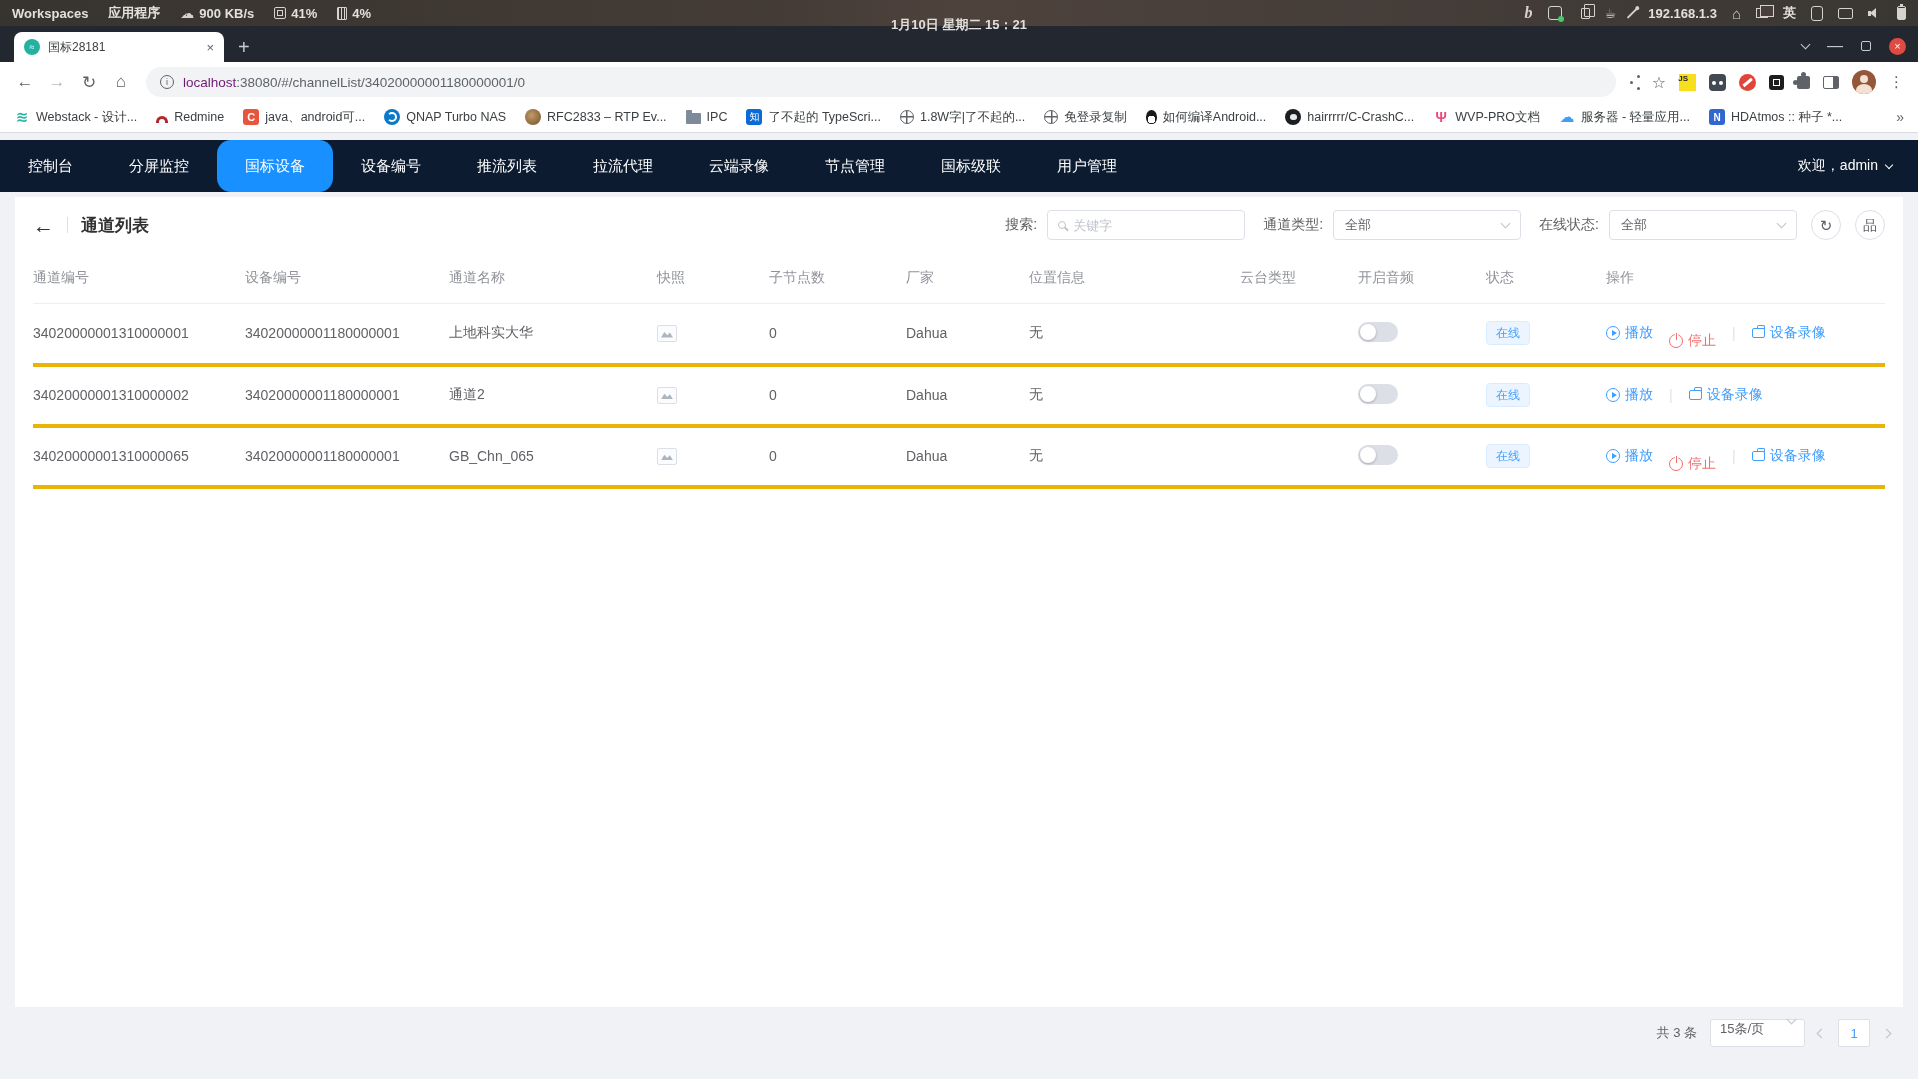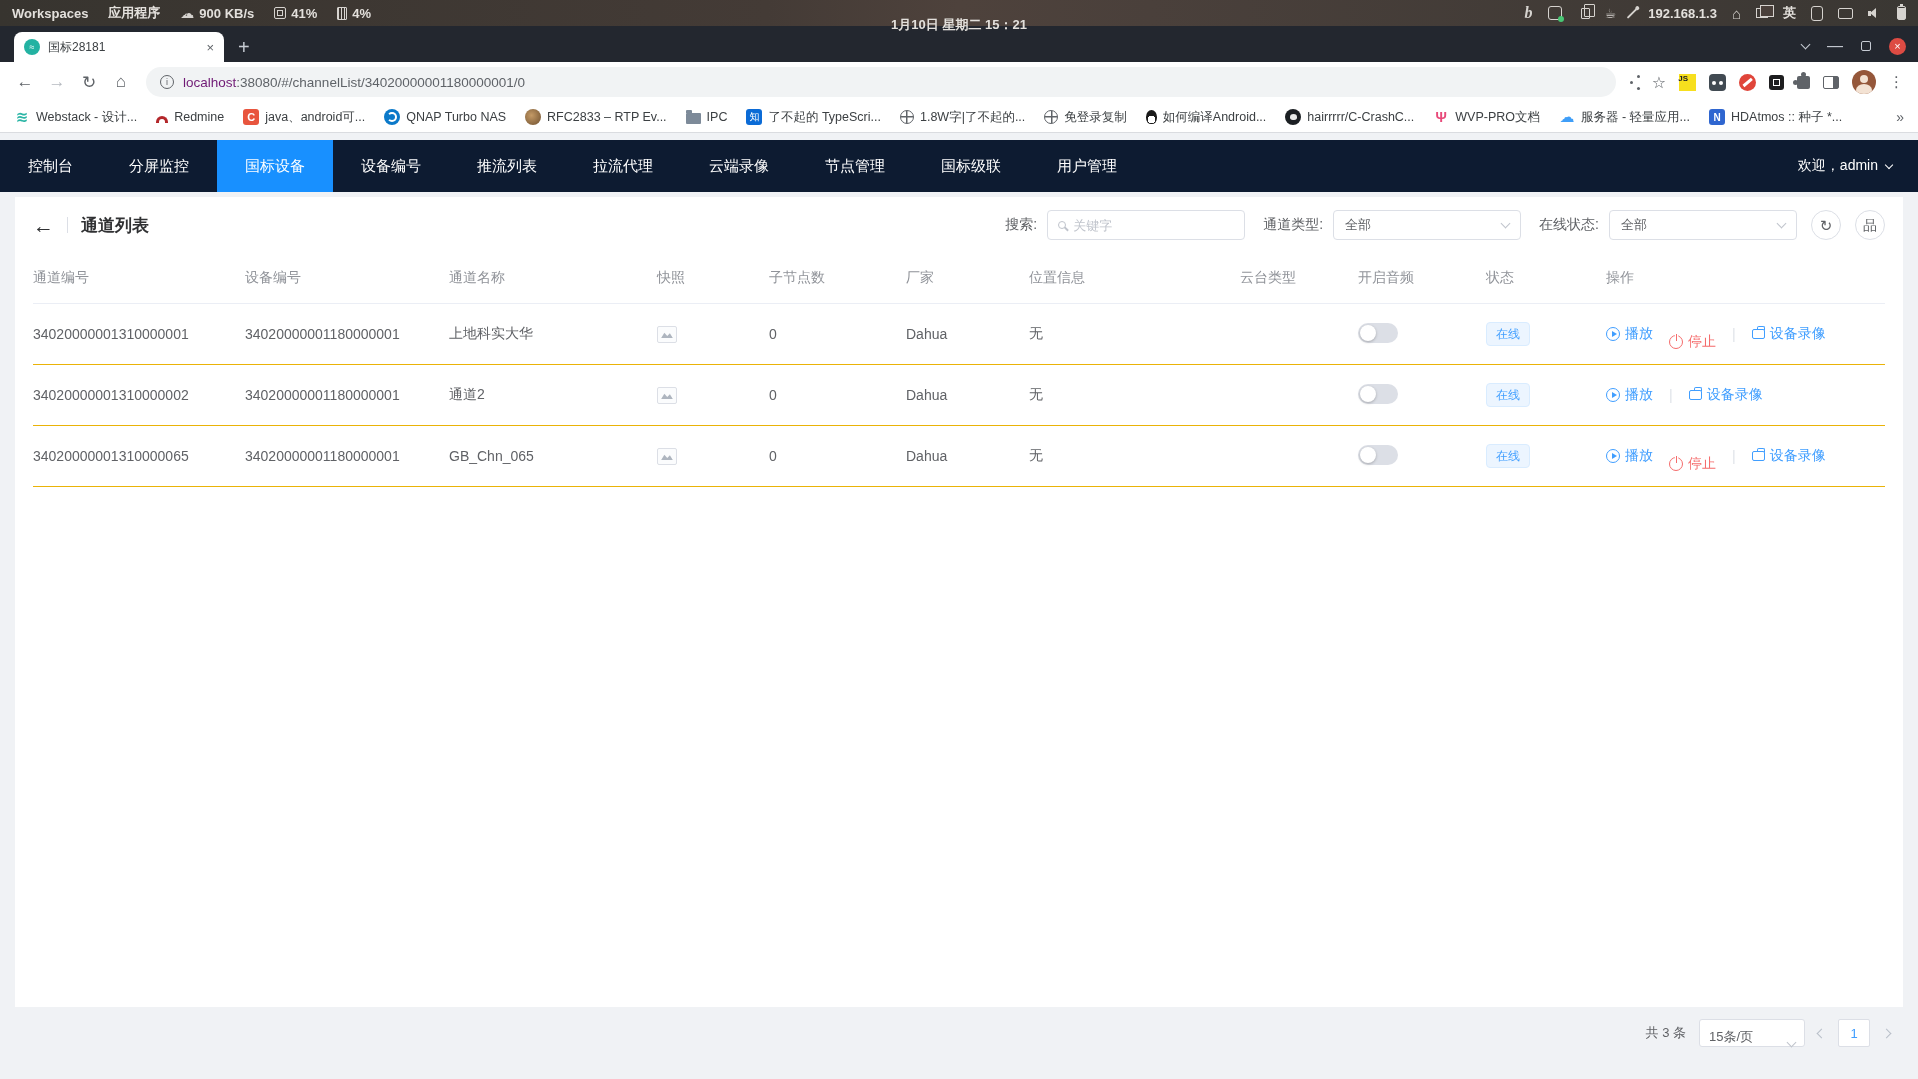--- a/index.html
+++ b/index.html
@@ -98,21 +98,21 @@
   .github-icon::after{content:"";width:7px;height:6px;border-radius:50% 50% 40% 40%;background:#fff;opacity:.9;}
   .wvp-icon{color:#e84a7a;font-weight:bold;font-size:14px;}
   .cloud-icon{color:#3f9ef8;font-size:15px;}
   .n-icon{background:#2f66d0;border-radius:3px;color:#fff;font-weight:bold;font-size:10px;}
   .bm-overflow{margin-left:auto;color:#5f6368;font-size:14px;}
 
   
   .webpage{height:945px;background:#f0f2f5;padding-top:7px;}
   .navbar{height:52px;background:#0d1b31;display:flex;align-items:stretch;color:#fff;}
   .nav-item{display:flex;align-items:center;padding:0 28px;font-size:15px;cursor:pointer;}
-  .nav-item.active{background:#1890ff;}
+  .nav-item.active{background:#1890ff;border-radius:14px;}
   .welcome{margin-left:auto;display:flex;align-items:center;gap:8px;padding-right:26px;font-size:14px;}
   .chev-wh{width:6px;height:6px;border-right:1.2px solid #fff;border-bottom:1.2px solid #fff;transform:rotate(45deg);margin-top:-3px;}
 
   .content{margin:5px 15px 0;background:#fff;height:810px;padding:0 18px;}
   .page-header{height:56px;display:flex;align-items:center;}
   .back-arrow{font-size:21px;color:#303133;line-height:1;}
   .hdr-divider{width:1px;height:16px;background:#dcdfe6;margin:0 13px;}
   .page-title{font-size:17px;font-weight:bold;color:#303133;}
   .hdr-controls{margin-left:auto;display:flex;align-items:center;gap:10px;}
   .ctl-label{font-size:14px;color:#606266;margin-left:8px;}
@@ -123,42 +123,42 @@
   .search-box input::placeholder{color:#c0c4cc;}
   .select{width:188px;height:30px;border:1px solid #dcdfe6;border-radius:4px;background:#fff;display:flex;align-items:center;justify-content:space-between;padding:0 11px;font-size:13px;color:#606266;gap:32px;}
   .chev-gr{width:7px;height:7px;border-right:1.3px solid #c0c4cc;border-bottom:1.3px solid #c0c4cc;transform:rotate(45deg);margin-top:-4px;}
   .circle-btn{width:30px;height:30px;border:1px solid #dcdfe6;border-radius:50%;background:#fff;display:flex;align-items:center;justify-content:center;color:#606266;margin-left:4px;}
   .refresh-glyph{font-size:15px;line-height:1;}
   .tree-glyph{font-size:14px;line-height:1;}
 
   
   table{width:100%;border-collapse:collapse;table-layout:fixed;}
   th{font-size:14px;color:#909399;font-weight:normal;text-align:left;padding:16px 0;border-bottom:1px solid #ebeef5;}
-  td{font-size:14px;color:#606266;height:61px;border-bottom:1px solid #eab308;vertical-align:middle;}
+  td{font-size:14px;color:#606266;height:61px;border-bottom:4px solid #eab308;vertical-align:middle;}
   .snapshot{width:20px;height:17px;border:1px solid #dcdfe6;border-radius:2px;background:#fbfcfd;display:inline-flex;align-items:center;justify-content:center;}
   .pic-icon{width:12px;height:8px;background:#aeb5bf;clip-path:polygon(0 100%,28% 30%,52% 72%,74% 38%,100% 100%);}
   .toggle{width:40px;height:20px;border-radius:10px;background:#dcdfe6;position:relative;display:inline-block;}
   .toggle::after{content:"";position:absolute;left:2px;top:2px;width:16px;height:16px;border-radius:50%;background:#fff;box-shadow:0 1px 3px rgba(0,0,0,.25);}
   .tag{display:inline-block;padding:0 9px;height:24px;line-height:22px;font-size:12px;color:#409eff;background:#ecf5ff;border:1px solid #d9ecff;border-radius:4px;}
   .actions{display:flex;align-items:center;gap:16px;}
   .action{display:flex;align-items:center;gap:5px;cursor:pointer;text-decoration:none;font-size:14px;}
   .action.play,.action.record{color:#409eff;}
   .action.stop{color:#f56c6c;margin-top:15px;}
   .act-sep{color:#dfe3e8;}
   .ic-play{width:14px;height:14px;border:1px solid currentColor;border-radius:50%;position:relative;flex:none;}
   .ic-play::after{content:"";position:absolute;left:4.5px;top:3px;border-left:5px solid currentColor;border-top:3px solid transparent;border-bottom:3px solid transparent;}
   .ic-stop{width:14px;height:14px;border:1px solid currentColor;border-radius:50%;position:relative;flex:none;}
   .ic-stop::after{content:"";position:absolute;left:5.5px;top:-2px;width:1.6px;height:7px;background:currentColor;box-shadow:0 0 0 1.2px #fff;}
   .ic-record{width:13px;height:10px;border:1px solid currentColor;border-radius:2px;position:relative;flex:none;}
   .ic-record::before{content:"";position:absolute;right:-1px;top:-4px;width:6px;height:3px;border:1px solid currentColor;border-bottom:none;border-radius:2px 2px 0 0;}
 
   
   .pagination{height:40px;display:flex;align-items:center;justify-content:flex-end;gap:13px;padding-right:28px;margin-top:6px;}
   .pg-total{font-size:13px;color:#606266;}
-  .size-select{width:106px;height:28px;border:1px solid #dcdfe6;border-radius:3px;background:#fff;display:flex;align-items:flex-end;justify-content:space-between;padding:0 9px;font-size:13px;color:#606266;}
+  .size-select{width:95px;height:28px;border:1px solid #dcdfe6;border-radius:3px;background:#fff;display:flex;align-items:flex-start;justify-content:space-between;padding:0 9px;font-size:13px;color:#606266;}
   .chev-l{width:7px;height:7px;border-left:1.5px solid #b8bfc9;border-bottom:1.5px solid #b8bfc9;transform:rotate(45deg);}
   .chev-r{width:7px;height:7px;border-right:1.5px solid #b8bfc9;border-top:1.5px solid #b8bfc9;transform:rotate(45deg);}
   .pg-num{min-width:32px;height:28px;border:1px solid #dcdfe6;border-radius:2px;background:#fff;color:#409eff;display:flex;align-items:center;justify-content:center;font-size:13px;}
 </style>
 </head>
 <body>
 
 <div class="sysbar">
   <div class="sys-left">
     <span>Workspaces</span>

